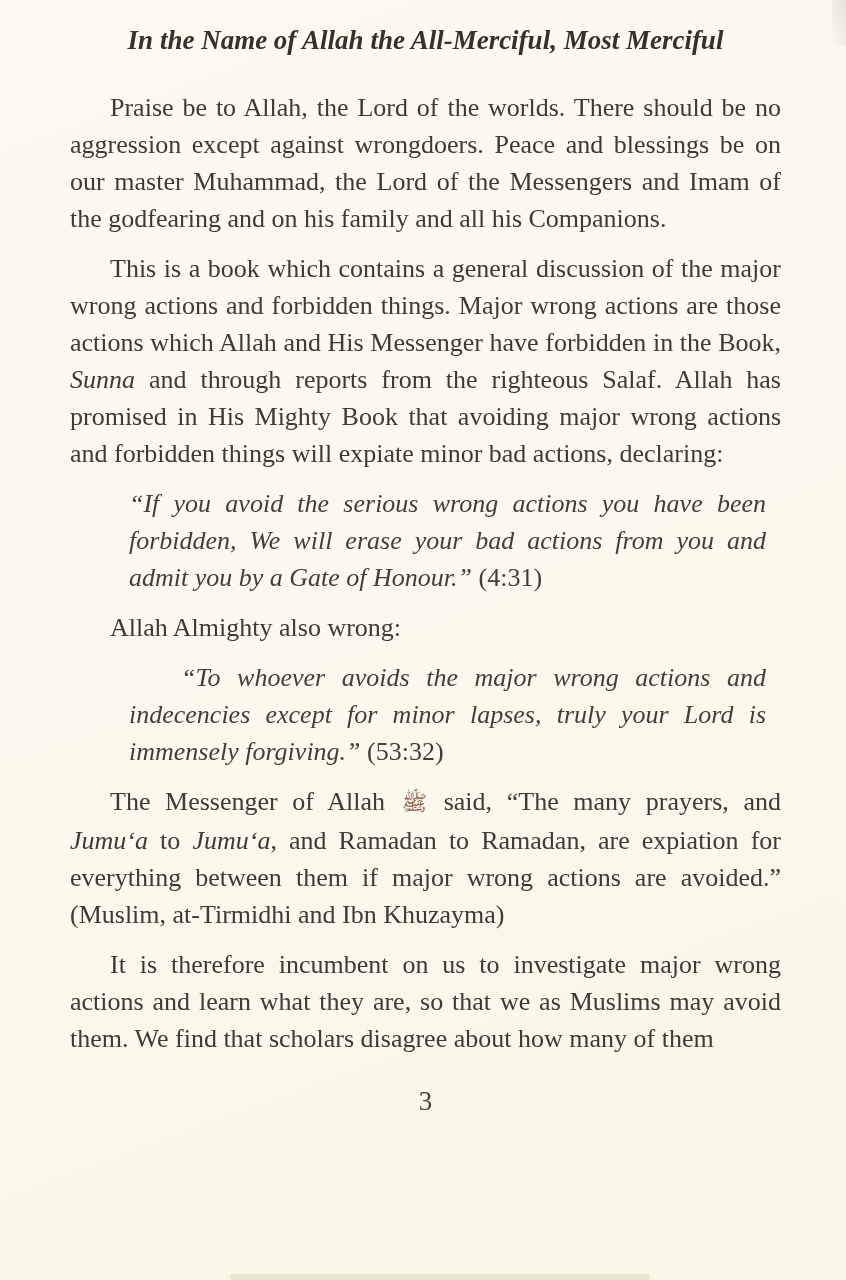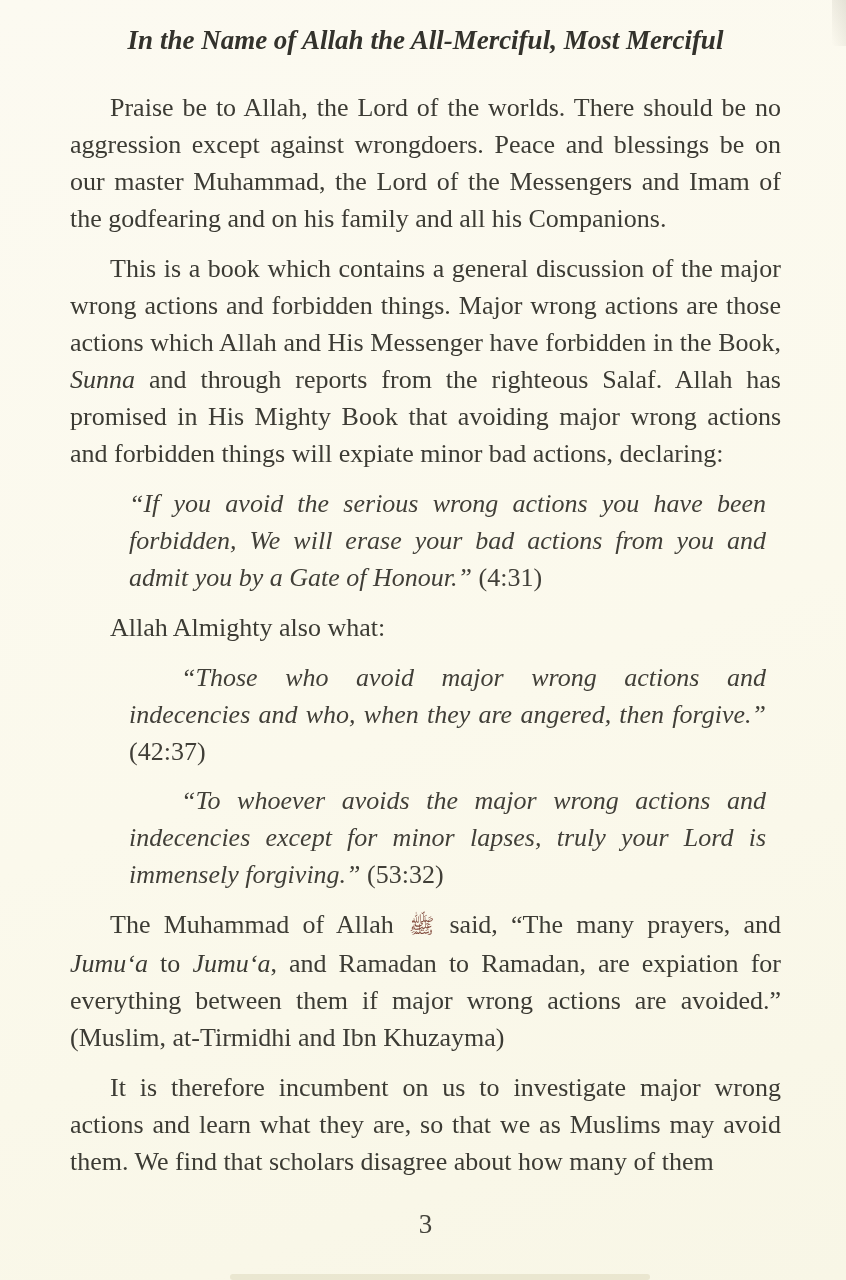--- a/index.html
+++ b/index.html
@@ -87,27 +87,26 @@
 
   <div class="bismillah"><span>In the Name of Allah the All-Merciful, Most Merciful</span></div>
 
   <p class="para indent"><span>Praise be to Allah, the Lord of the worlds. There should be no aggression except against wrongdoers. Peace and blessings be on our master Muhammad, the Lord of the Messengers and Imam of the godfearing and on his family and all his Companions.</span></p>
 
   <p class="para indent"><span>This is a book which contains a general discussion of the major wrong actions and forbidden things. Major wrong actions are those actions which Allah and His Messenger have forbidden in the Book, </span><i>Sunna</i><span> and through reports from the righteous Salaf. Allah has promised in His Mighty Book that avoiding major wrong actions and forbidden things will expiate minor bad actions, declaring:</span></p>
 
   <div class="quote"><i>“If you avoid the serious wrong actions you have been forbidden, We will erase your bad actions from you and admit you by a Gate of Honour.”</i><span class="ref"> (4:31)</span></div>
 
 
-  <p class="para indent"><span>Allah Almighty also what:</span></p>
+  <p class="para indent"><span>Allah Almighty also wrong:</span></p>
 
-  <div class="quote qindent"><i>“Those who avoid major wrong actions and indecencies and who, when they are angered, then forgive.”</i><span class="ref"> (42:37)</span></div>
 
   <div class="quote qindent"><i>“To whoever avoids the major wrong actions and indecencies except for minor lapses, truly your Lord is immensely forgiving.”</i><span class="ref"> (53:32)</span></div>
 
-  <p class="para indent"><span>The Muhammad of Allah </span><span class="pbuh">ﷺ</span><span> said, “The many prayers, and </span><i>Jumu‘a</i><span> to </span><i>Jumu‘a</i><span>, and Ramadan to Ramadan, are expiation for everything between them if major wrong actions are avoided.” (Muslim, at-Tirmidhi and Ibn Khuzayma)</span></p>
+  <p class="para indent"><span>The Messenger of Allah </span><span class="pbuh">ﷺ</span><span> said, “The many prayers, and </span><i>Jumu‘a</i><span> to </span><i>Jumu‘a</i><span>, and Ramadan to Ramadan, are expiation for everything between them if major wrong actions are avoided.” (Muslim, at-Tirmidhi and Ibn Khuzayma)</span></p>
 
   <p class="para indent"><span>It is therefore incumbent on us to investigate major wrong actions and learn what they are, so that we as Muslims may avoid them. We find that scholars disagree about how many of them</span></p>
 
   <div class="page-number">3</div>
 
   <div class="scan-smudge"></div>
   <div class="corner-shade"></div>
 </div>
 
 </body></html>

